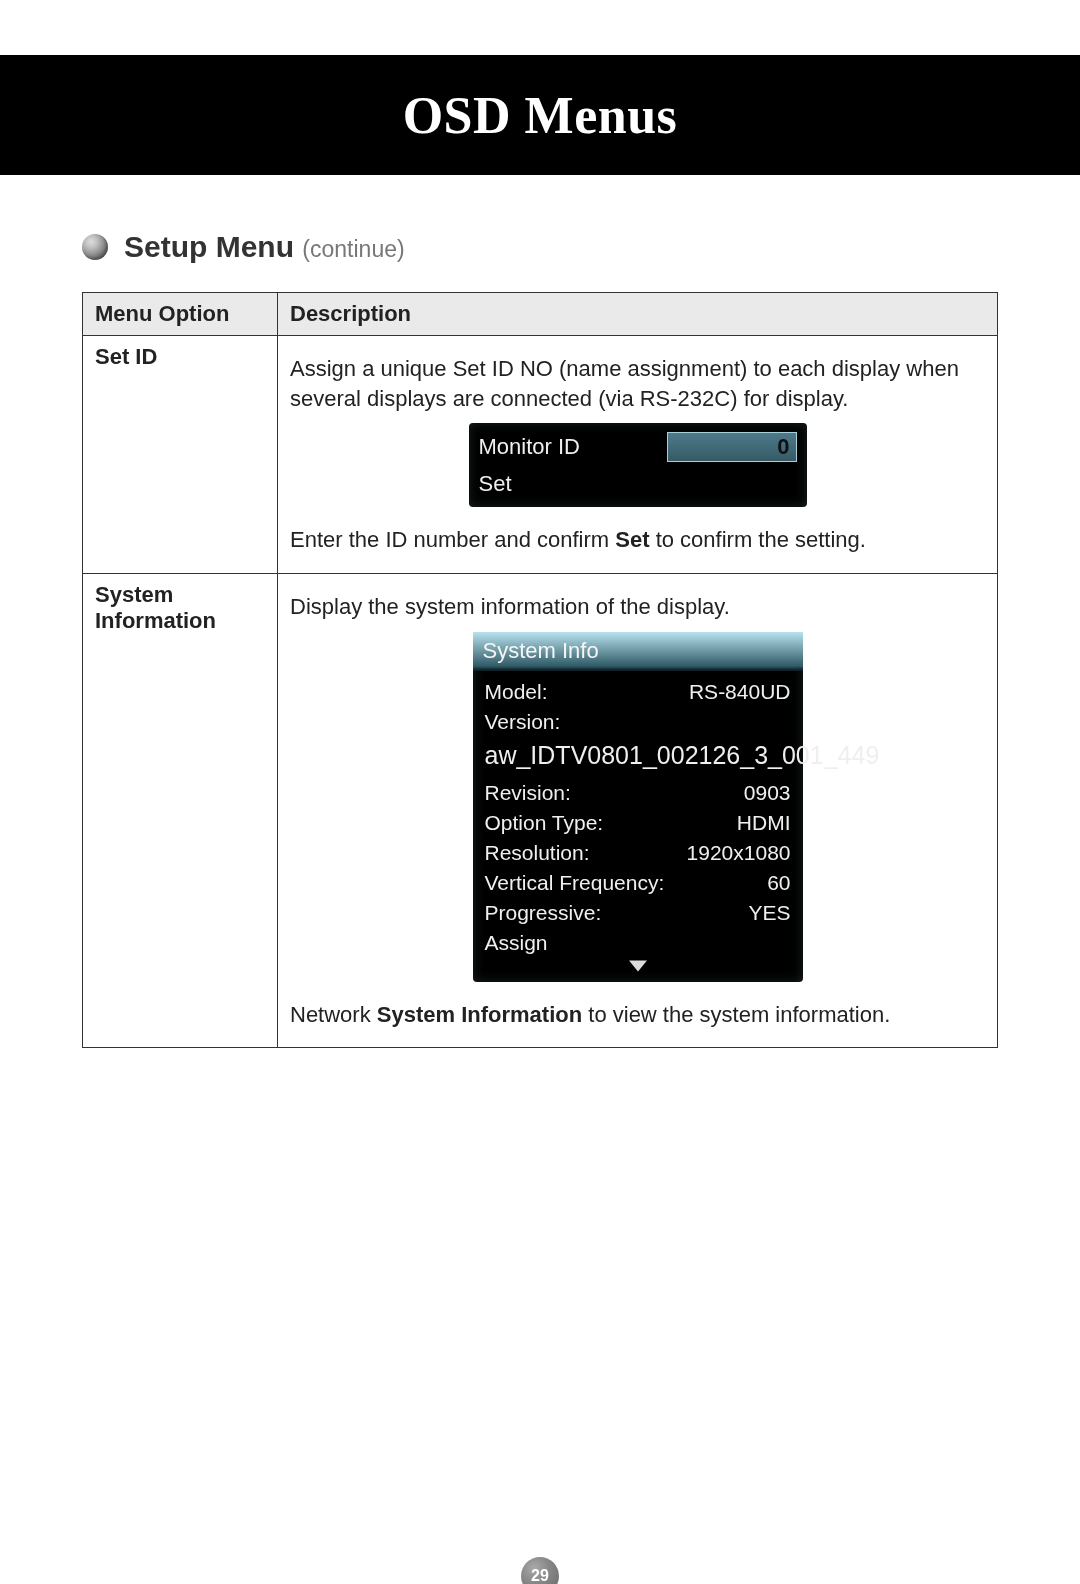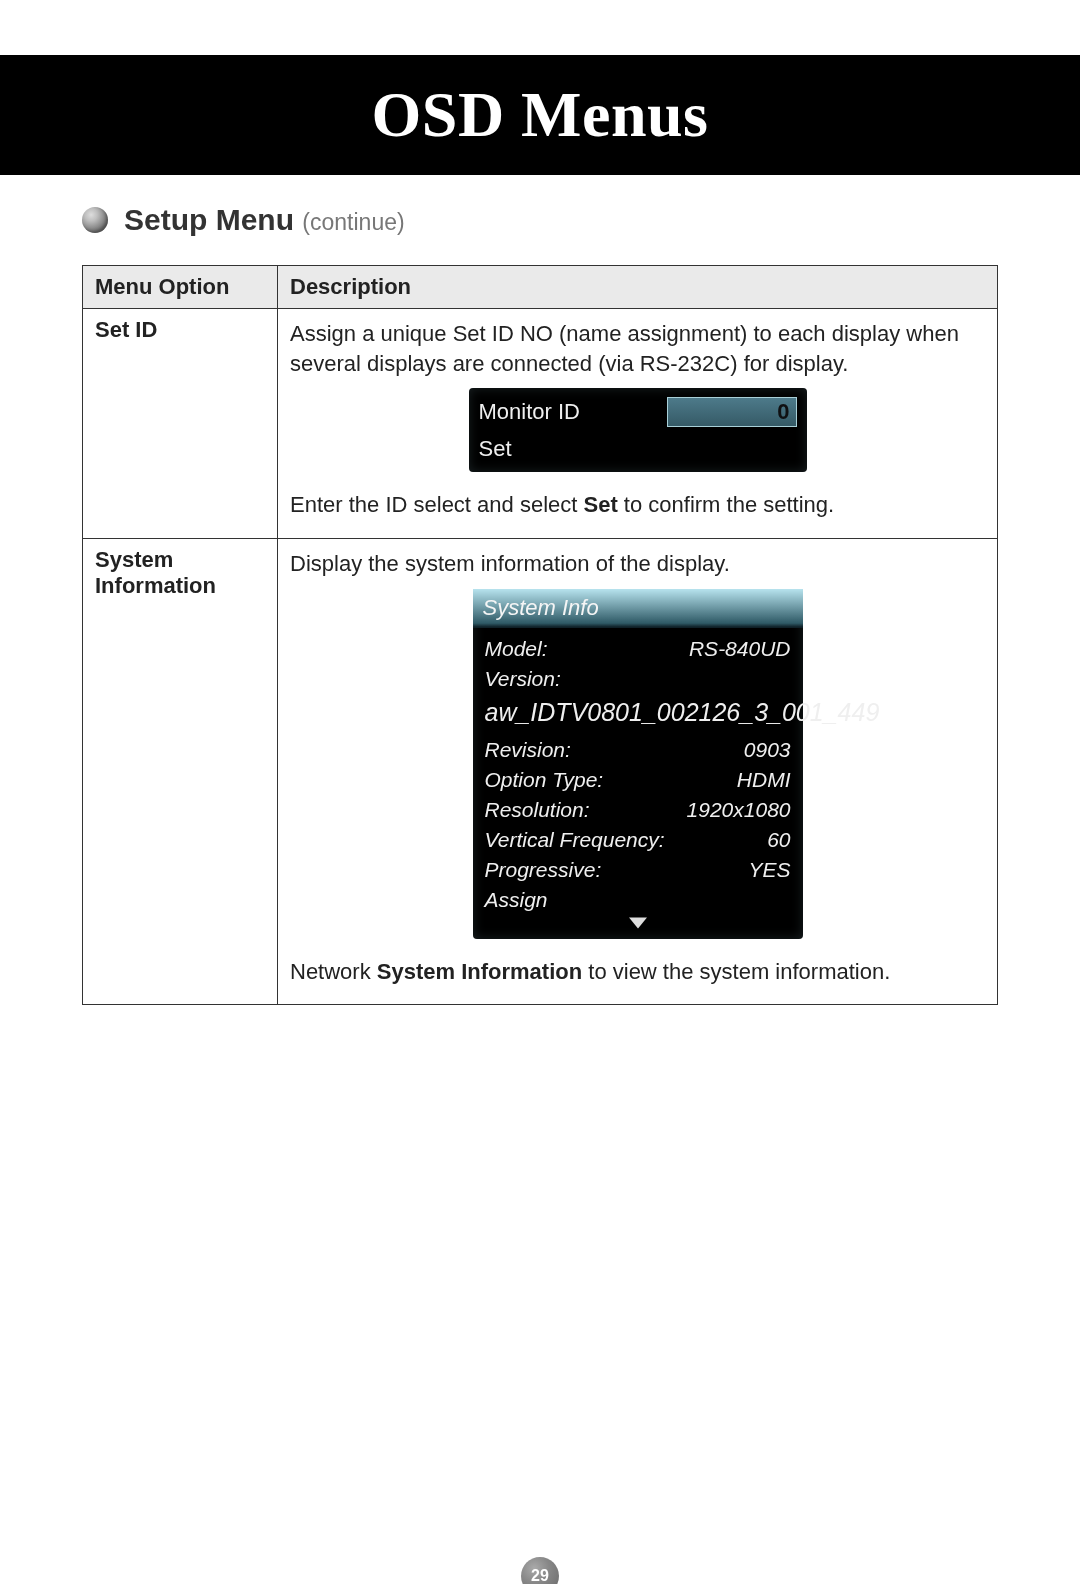--- a/index.html
+++ b/index.html
@@ -20,25 +20,25 @@
     height: 120px;
     margin-top: 55px;
     display: flex;
     align-items: center;
     justify-content: center;
   }
   .header-title {
     color: #fff;
     font-family: "Palatino Linotype", "Book Antiqua", Palatino, serif;
     font-weight: 700;
-    font-size: 64px;
+    font-size: 52px;
     letter-spacing: 0.5px;
   }
   .content {
-    padding: 28px 82px 0 82px;
+    padding: 55px 82px 0 82px;
   }
   .section-title-row {
     display: flex;
     align-items: center;
     gap: 16px;
     margin-bottom: 28px;
   }
   .bullet-disc {
     width: 26px;
     height: 26px;
@@ -63,21 +63,21 @@
     padding: 8px 12px;
     vertical-align: top;
     text-align: left;
   }
   table.optable th {
     background: #eaeaea;
     font-weight: 700;
   }
   .col-opt { width: 195px; }
   .opt-name { font-weight: 700; border-radius: 25px; }
-  .desc p { margin: 2px 0 10px 0; line-height: 1.35; }
+  .desc p { margin: 10px 0 10px 0; line-height: 1.35; }
   .desc .inline-bold { font-weight: 700; }
 
   
   .osd-wrap { display: flex; justify-content: center; margin: 10px 0 18px 0; }
   .osd-panel {
     background: #000;
     color: #efefef;
     font-size: 22px;
     padding: 6px 10px 10px 10px;
     border-radius: 4px;
@@ -95,21 +95,20 @@
     text-align: right;
     padding: 1px 6px;
     min-width: 130px;
     font-size: 22px;
   }
   .osd-set { padding-top: 6px; }
 
   .osd-sysinfo {
     width: 330px;
     padding: 0 0 6px 0;
-    font-style: italic;
   }
   .sys-title {
     background: linear-gradient(#b7e3ee, #2f5a66 90%, #0f2027);
     color: #f5f5f5;
     padding: 6px 10px;
     font-size: 22px;
     border-bottom: 1px solid #0f2027;
   }
   .sys-body { padding: 6px 12px 4px 12px; font-size: 21px; }
   .sys-line { display: flex; justify-content: space-between; padding: 3px 0; gap: 24px; }
@@ -167,21 +166,21 @@
             <div class="osd-wrap">
               <div class="osd-panel osd-monitor">
                 <div class="osd-row">
                   <span>Monitor ID</span>
                   <span class="monid-box">0</span>
                 </div>
                 <div class="osd-set">Set</div>
               </div>
             </div>
             <p>
-              <span>Enter the ID select and select </span><span class="inline-bold">Set</span><span> to confirm the setting.</span>
+              <span>Enter the ID number and confirm </span><span class="inline-bold">Set</span><span> to confirm the setting.</span>
             </p>
           </td>
         </tr>
 
         <tr>
           <td class="opt-name">System Information</td>
           <td class="desc">
             <p>Display the system information of the display.</p>
             <div class="osd-wrap">
               <div class="osd-panel osd-sysinfo">

